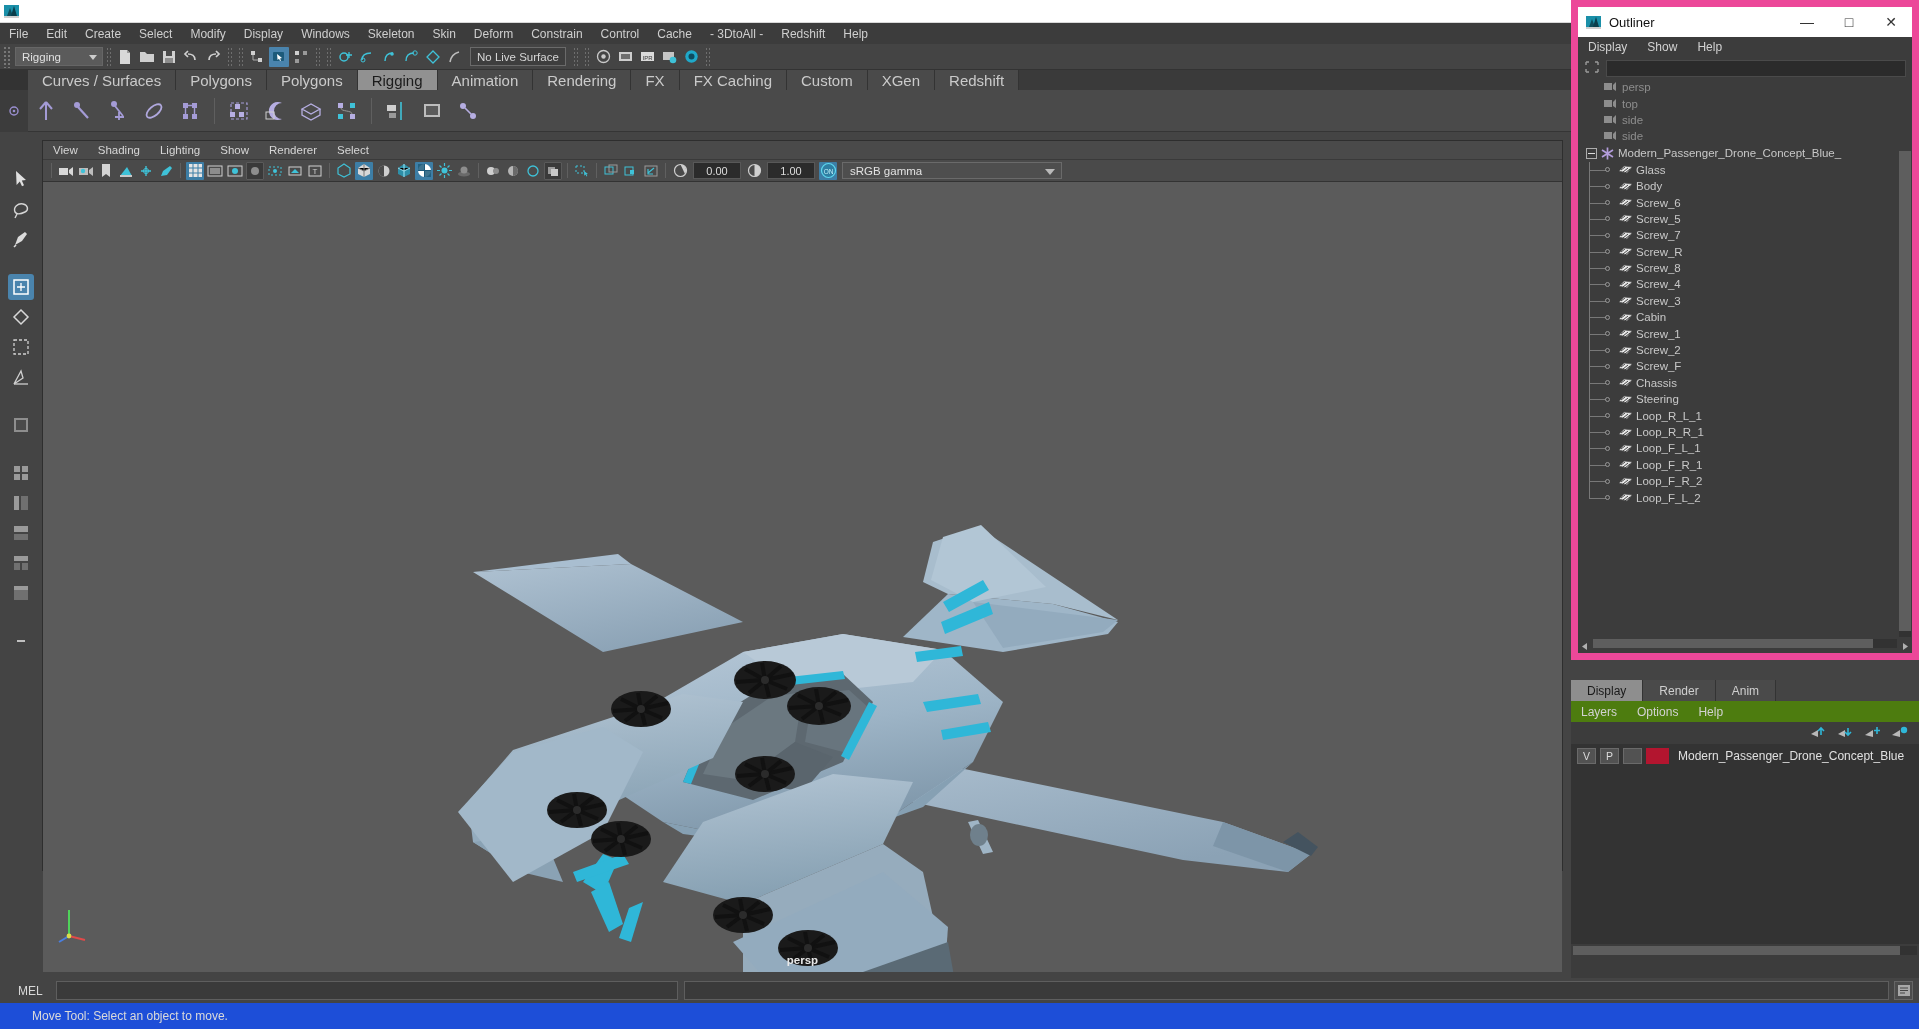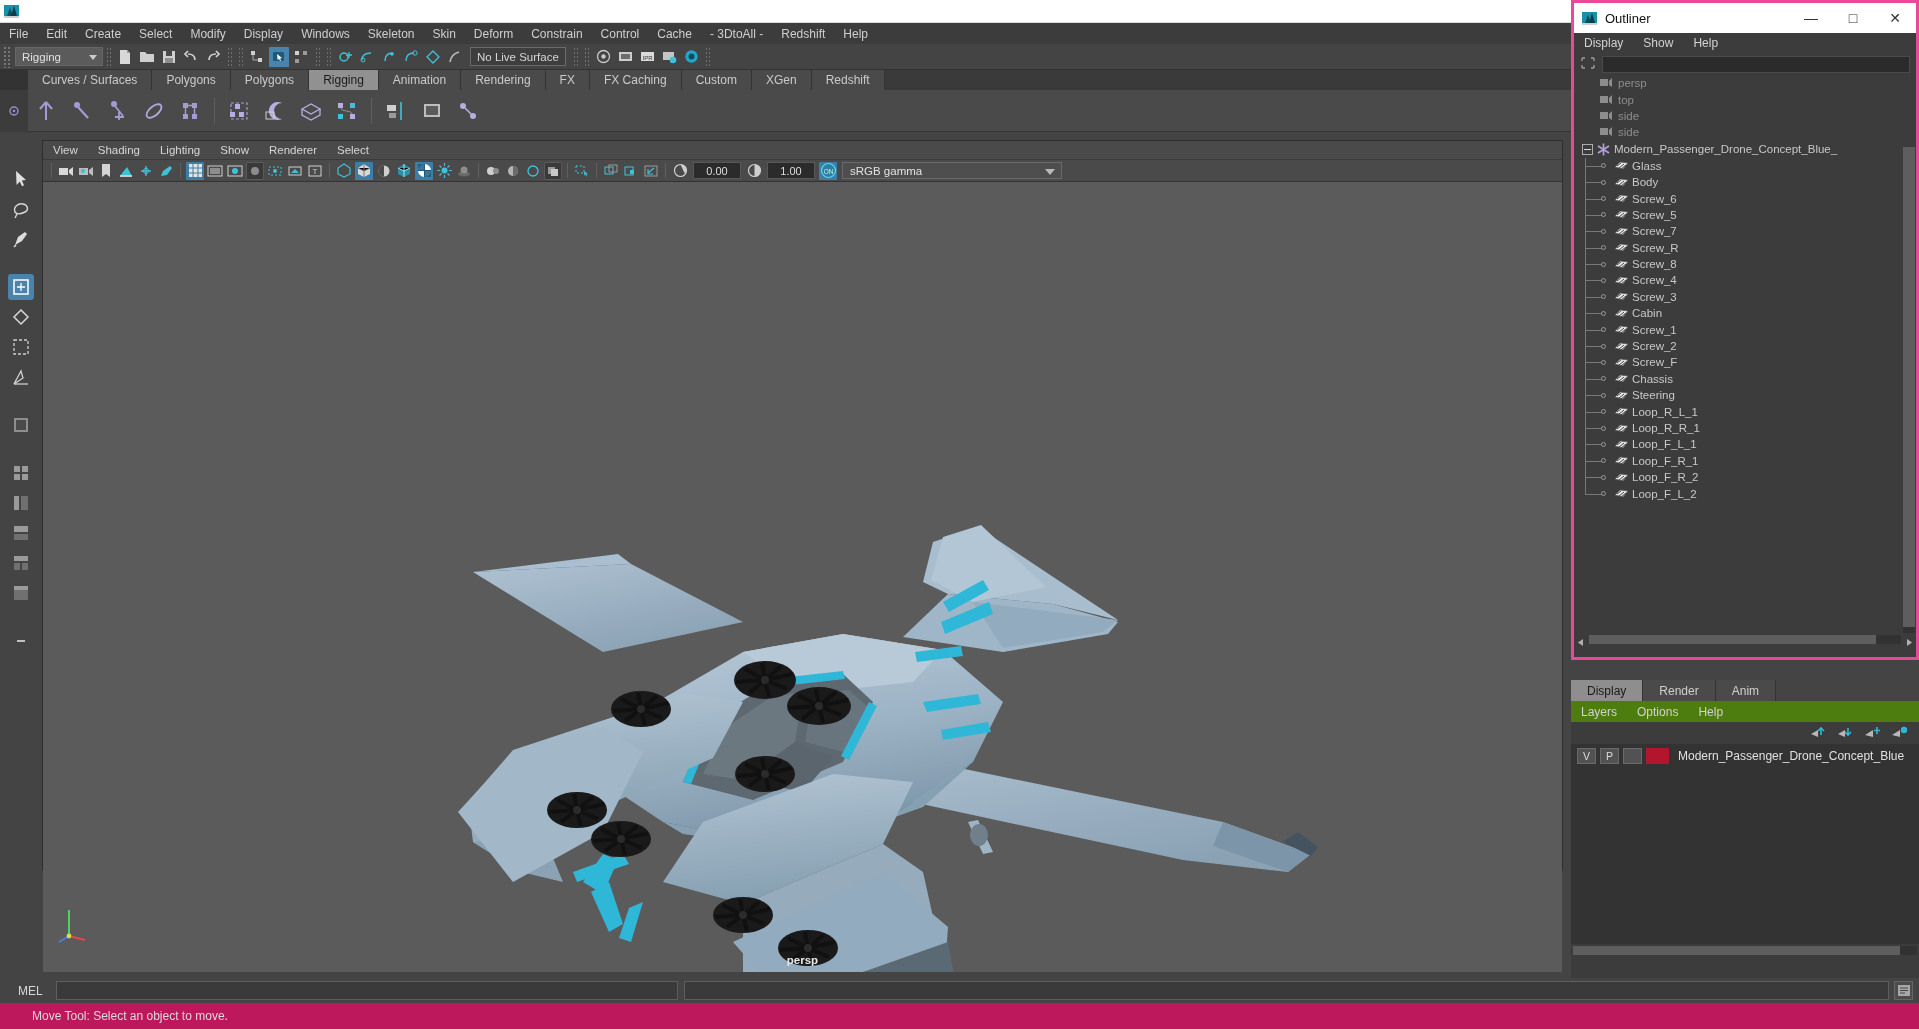--- a/index.html
+++ b/index.html
@@ -76,21 +76,21 @@
 
   
   #shelftabs {
     position: absolute; left: 0; top: 70px; width: 1919px; height: 20px;
     background: #3a3a3a; display: flex; align-items: flex-end;
   }
   #shelftabs .leftbox {
     width: 28px; height: 20px; background: #333; flex: 0 0 auto;
   }
   .shelf-tab {
-    height: 20px; padding: 0 14px; font-size: 12px; color: #cacaca;
+    height: 20px; padding: 0 14px; font-size: 15px; color: #cacaca;
     background: #4a4a4a; border-right: 1px solid #333;
     display: flex; align-items: center; white-space: nowrap; cursor: default;
   }
   .shelf-tab.active { background: #919191; color: #1c1c1c; }
 
   
   #shelfrow {
     position: absolute; left: 0; top: 90px; width: 1919px; height: 42px;
     background: #4a4a4a; display: flex; align-items: center;
     border-bottom: 1px solid #353535;
@@ -182,28 +182,28 @@
     flex: 1; height: 19px; background: #3a3a3a; border: 1px solid #5e5e5e;
     margin-left: 6px; margin-right: 30px;
   }
   #script-editor-btn {
     position: absolute; right: 6px; top: 3px; width: 19px; height: 19px;
     background: #4c4c4c; border: 1px solid #666;
     display: flex; align-items: center; justify-content: center;
   }
   #helpline {
     position: absolute; left: 0; top: 1003px; width: 1919px; height: 26px;
-    background: #be185d; display: flex; align-items: center;
+    background: #1d4ed8; display: flex; align-items: center;
     font-size: 12px; color: #dadada; padding-left: 32px;
   }
 
   
   #outliner {
     position: absolute; left: 1571px; top: 0; width: 348px; height: 660px;
-    background: #3c3c3c; border: 3px solid #ec4899;
+    background: #3c3c3c; border: 7px solid #ec4899;
   }
   #outliner-title {
     height: 30px; background: #ffffff; display: flex; align-items: center;
     padding-left: 8px;
   }
   #outliner-title .ic {
     width: 15px; height: 15px; margin-right: 8px; position: relative;
   }
   #outliner-title .t { font-size: 13px; color: #111; flex: 1; }
   .wbtn {

